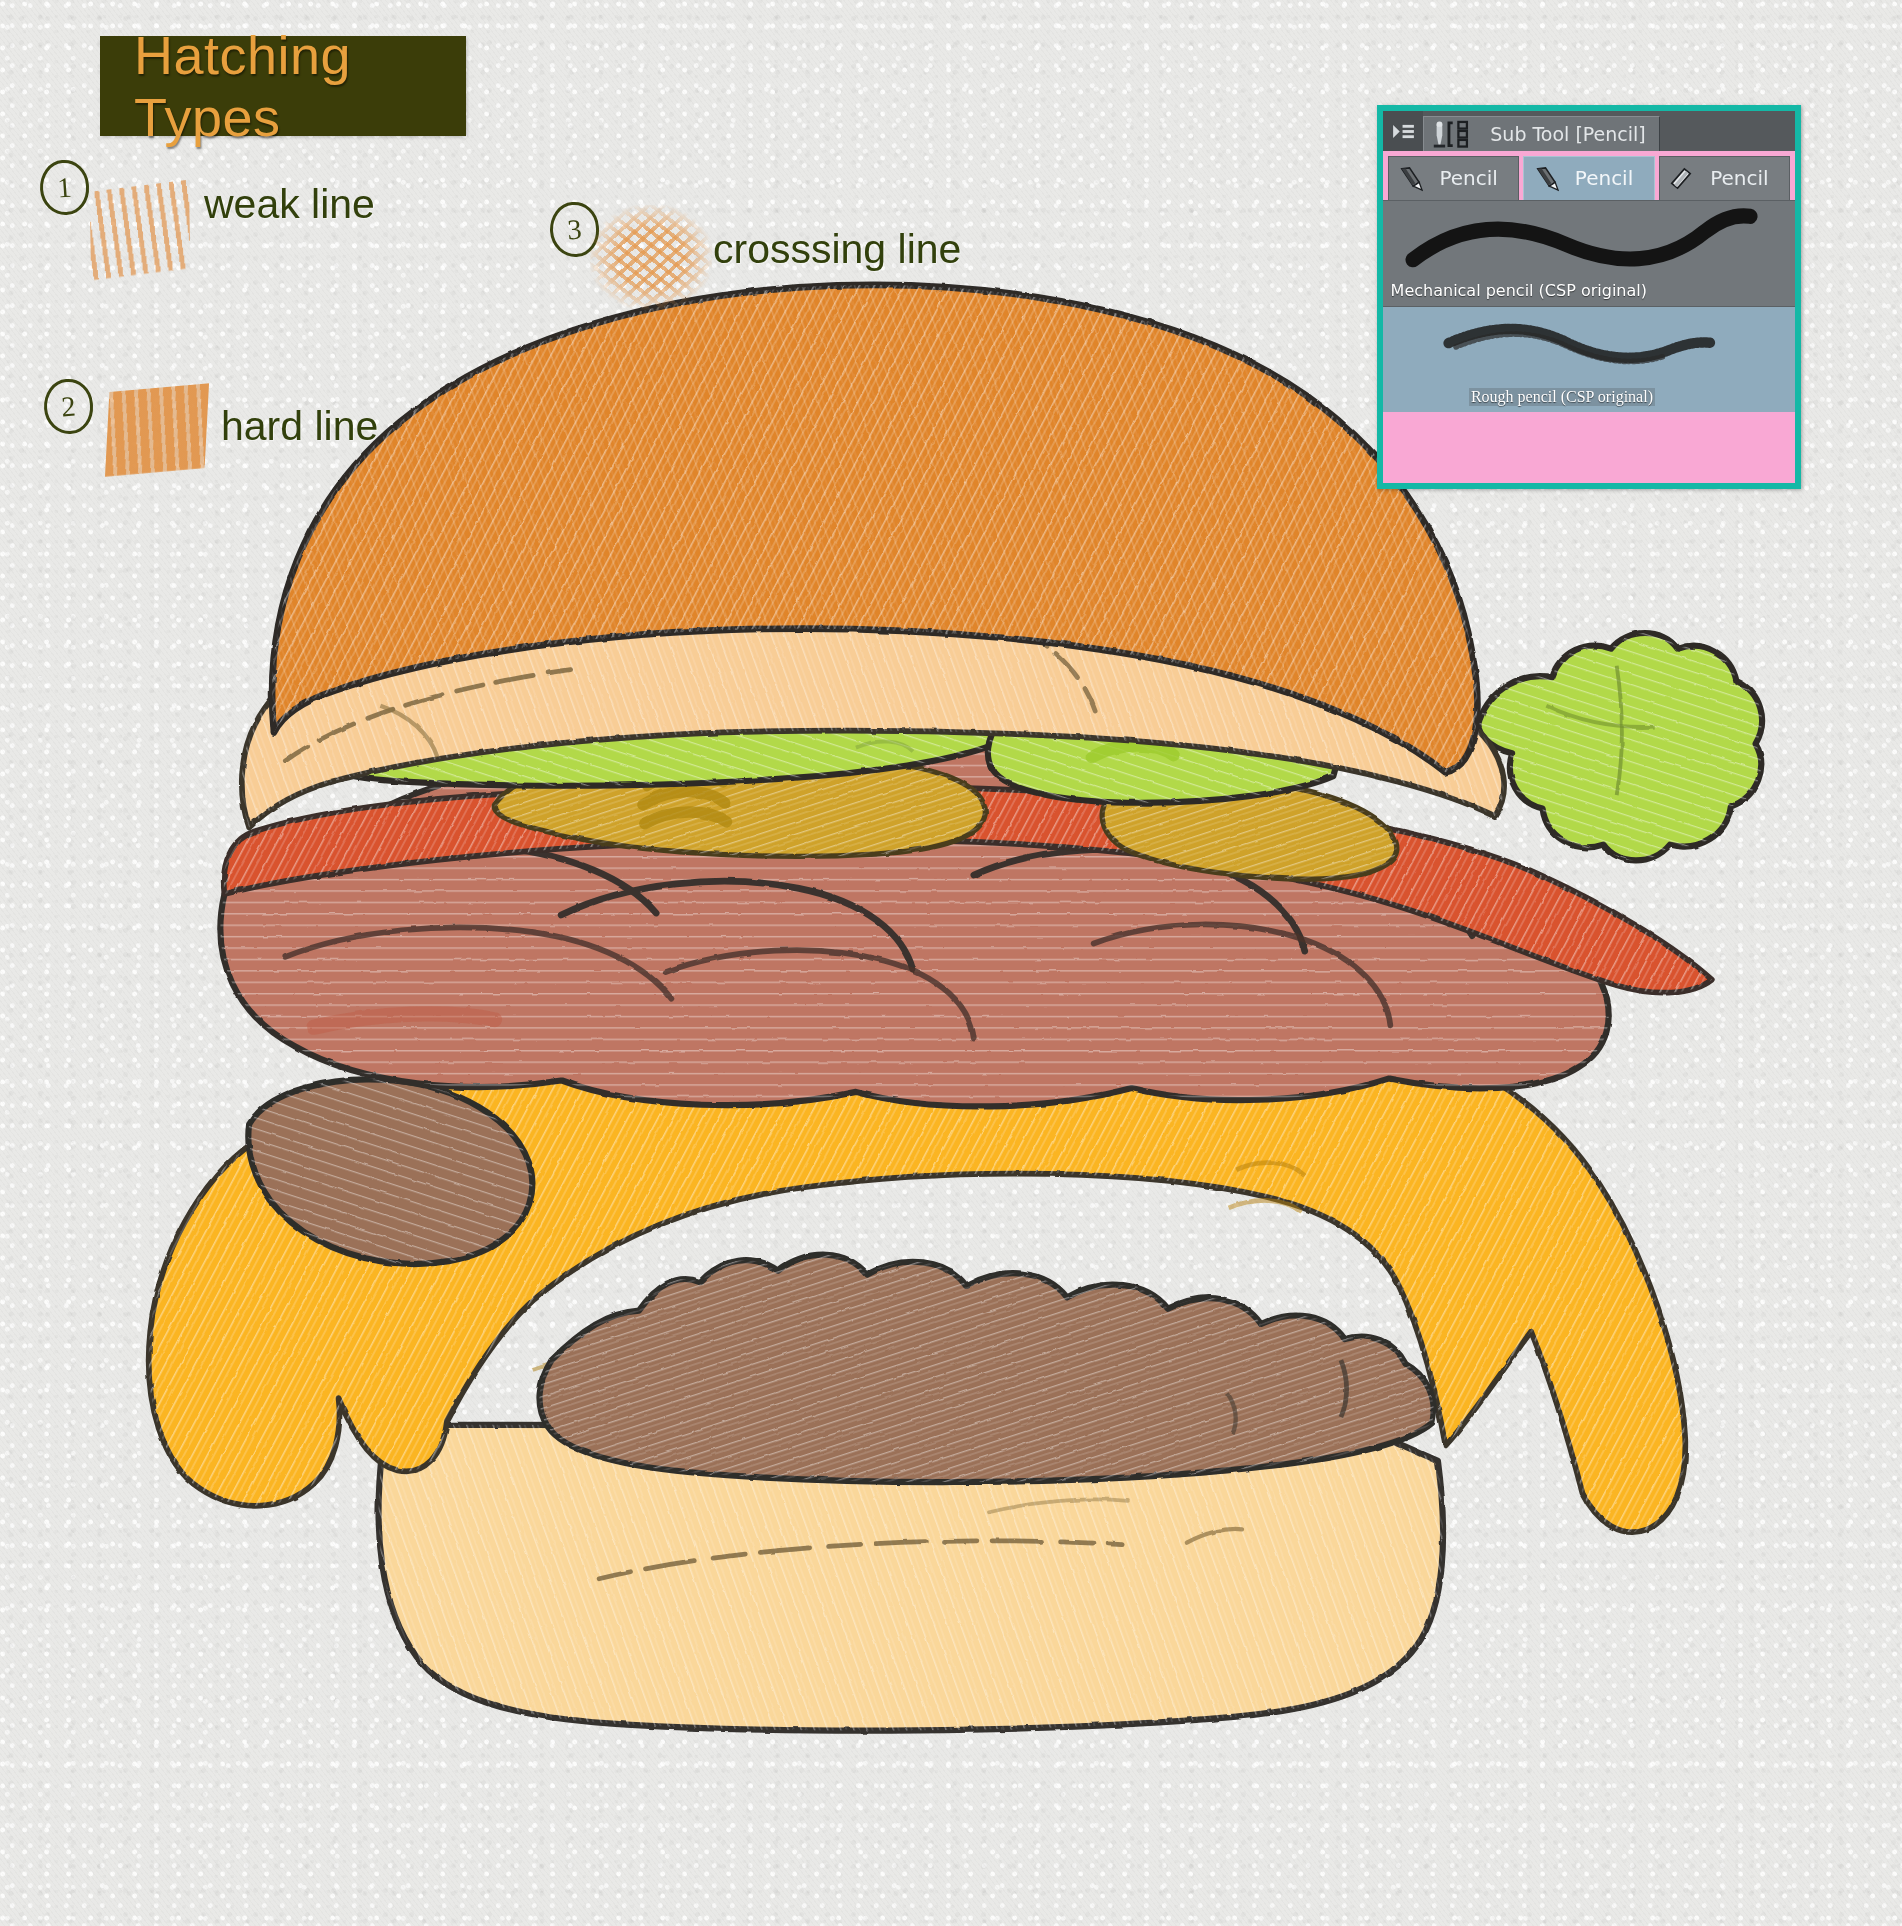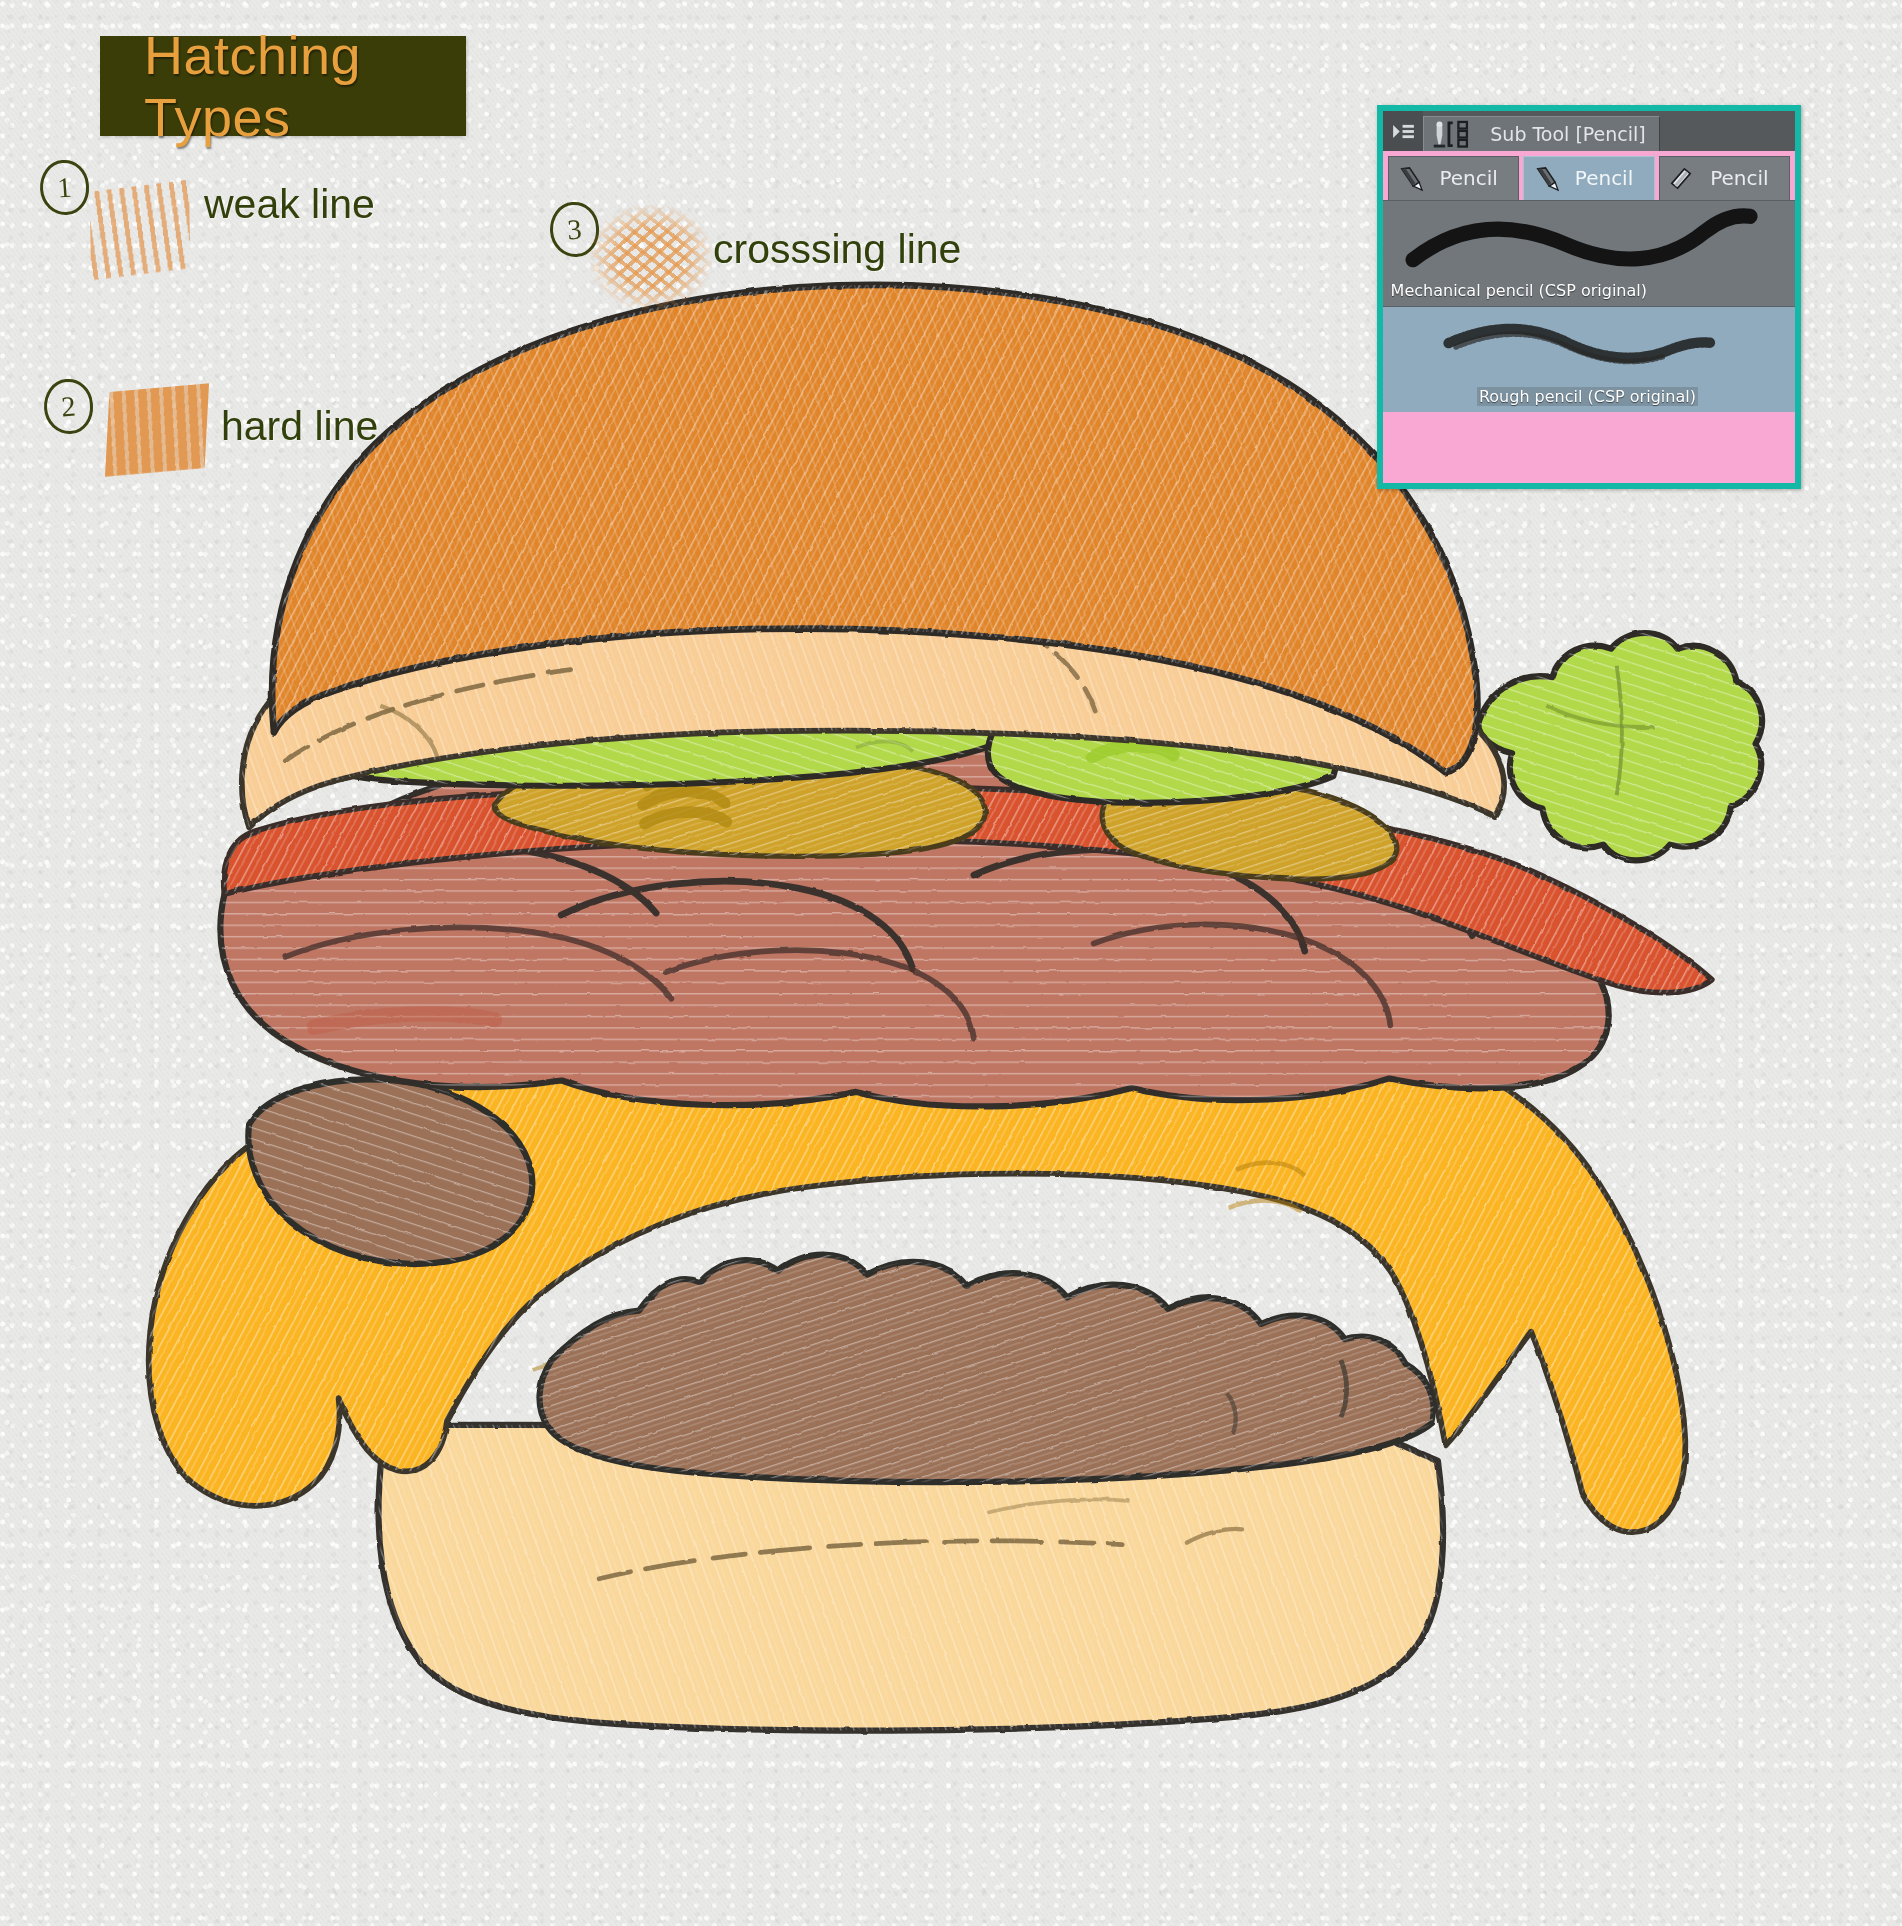--- a/index.html
+++ b/index.html
@@ -44,21 +44,21 @@
     width: 366px; height: 100px;
     background: #3b3d09;
     display: flex; align-items: center;
     box-shadow: 1.9px 1.9px 2.9px rgba(0,0,0,.18);
   }
   #title-text {
     color: #e8a03e;
     font-size: 54px;
     font-weight: 400;
     letter-spacing: 0.5px;
-    padding-left: 44px;
+    padding-left: 34px;
     text-shadow: 1px 1.9px 1.9px rgba(0,0,0,.45);
     font-family: "Liberation Sans", sans-serif;
   }
 
   
   .legend-item { position: absolute; }
   .num-circle {
     position: absolute;
     width: 49px; height: 55px;
     border: 3.8px solid #3b4410;
@@ -171,21 +171,21 @@
   .brush-row.selected { background: #8fabbd; }
   .brush-row .stroke-holder{
     position:absolute; left:0; right:0; top:3.8px; height:68px;
   }
   .brush-label {
     position: absolute; left: 7.6px; bottom: 5.7px;
     color: #ffffff; font-size: 16px;
     white-space: nowrap;
     text-shadow: 0 1px 1px rgba(0,0,0,.55);
   }
-  .brush-row.selected .brush-label{ left: 94px; background: rgba(110,125,136,.55); padding:0 1.9px;}
+  .brush-row.selected .brush-label{ left: 86px; background: rgba(110,125,136,.55); padding:0 1.9px;font-family:Liberation Serif, serif;}
 
   
   #burger { position: absolute; left: 0; top: 0; width: 1902px; height: 1927px; }
   #burger svg { width: 100%; height: 100%; display:block; }
 </style>
 </head>
 <body>
 
 <div id="paper"></div>
 

